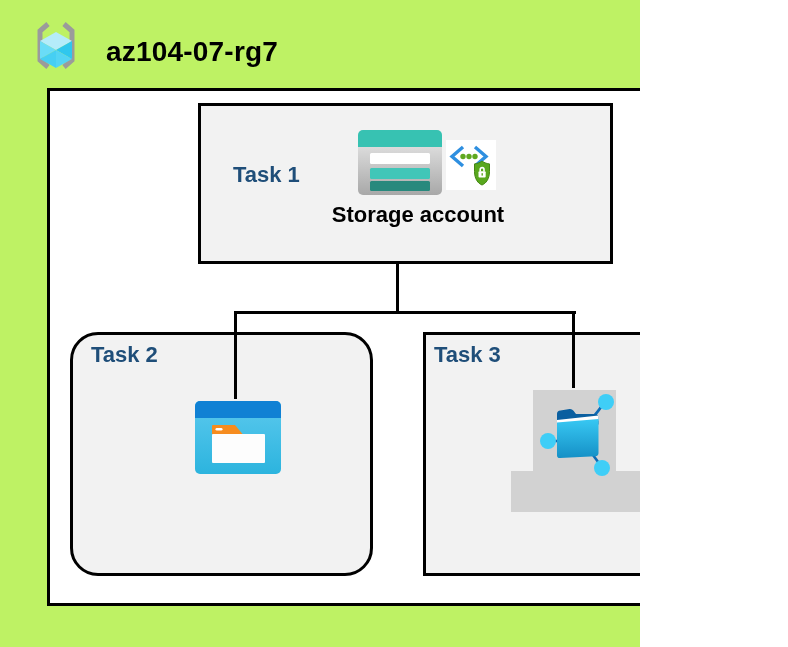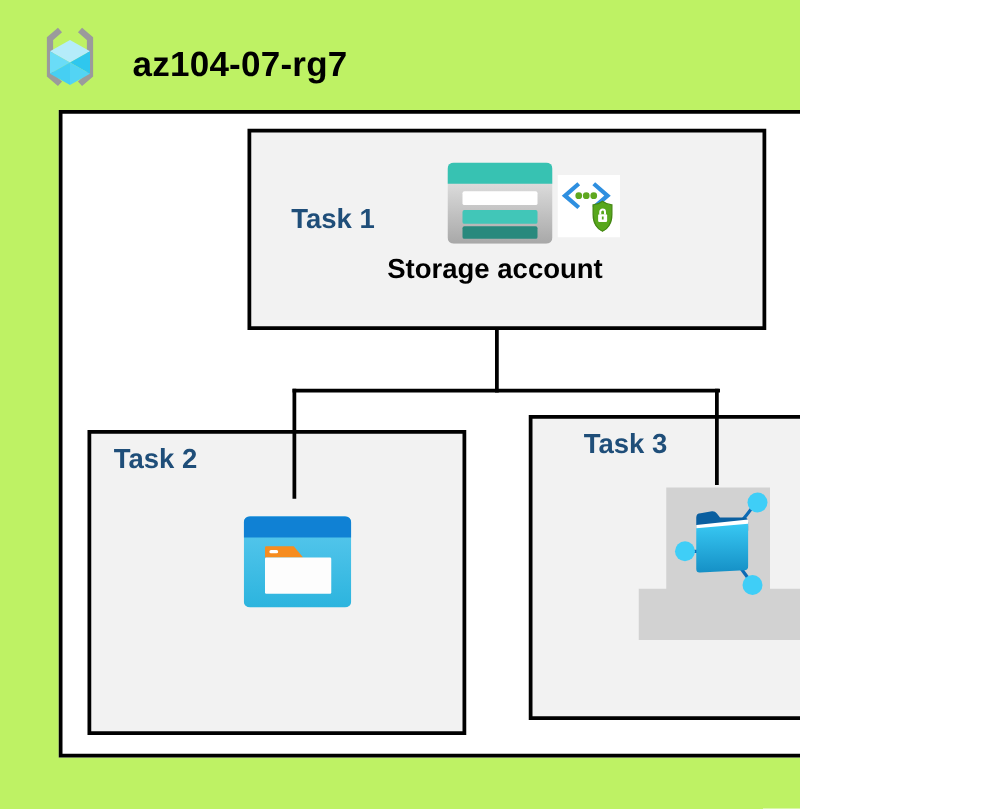--- a/index.html
+++ b/index.html
@@ -16,27 +16,27 @@
   
   .outer {
     position:absolute; left:47px; top:88px; width:700px; height:518px;
     border:3px solid #000; box-sizing:border-box; background:#fff;
   }
   .task {
     position:absolute; background:#F2F2F2; border:3px solid #000;
     box-sizing:border-box;
   }
   .task1 { left:198px; top:103px; width:415px; height:161px; }
-  .task2 { left:70px;  top:344px; width:303px; height:244px; }
+  .task2 { left:70px;  top:332px; width:303px; height:244px;border-radius:28px; }
   .task3 { left:423px; top:332px; width:300px; height:244px; }
   .task-label { position:absolute; font-size:22px; font-weight:bold; color:#1F4E79; }
   .task1 .task-label { left:32px; top:16px;margin-top:40px; }
   .task2 .task-label { left:18px; top:7px; }
-  .task3 .task-label { left:8px;  top:7px;margin-left:33px; }
-  .node-label { position:absolute; font-size:22px; font-weight:bold; color:#000; }
+  .task3 .task-label { left:8px;  top:7px; }
+  .node-label { position:absolute; font-size:22px; font-weight:bold; color:#000;margin-left:22px; }
   
   .conn { position:absolute; background:#000; }
   .c-main { left:396px; top:262px; width:3px;  height:52px; }
   .c-h    { left:234px; top:311px; width:342px; height:3px;  }
   .c-v2   { left:234px; top:311px; width:3px;  height:88px; }
   .c-v3   { left:572px; top:311px; width:3px;  height:77px; }
   
   .storage-icon { position:absolute; left:157px; top:24px; width:84px; height:65px; }
   .sas-icon     { position:absolute; left:245px; top:34px; width:50px; height:50px; }
   .task1 .node-label { left:0; top:96px; width:390px; text-align:center; }

